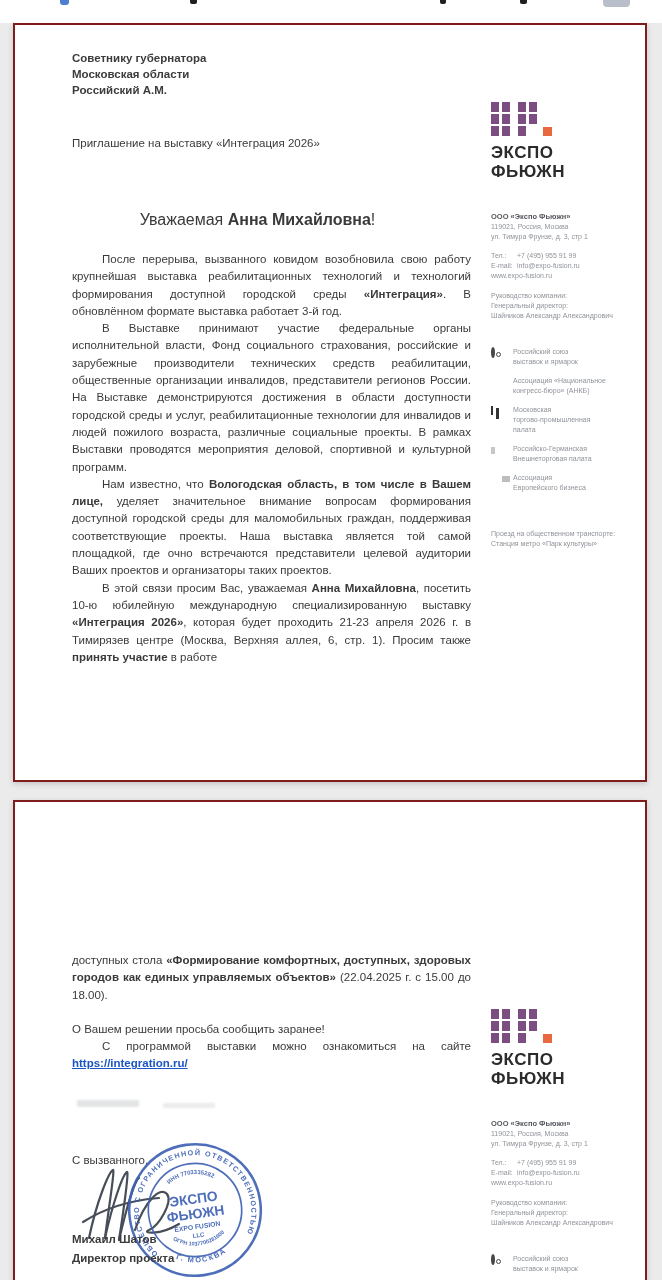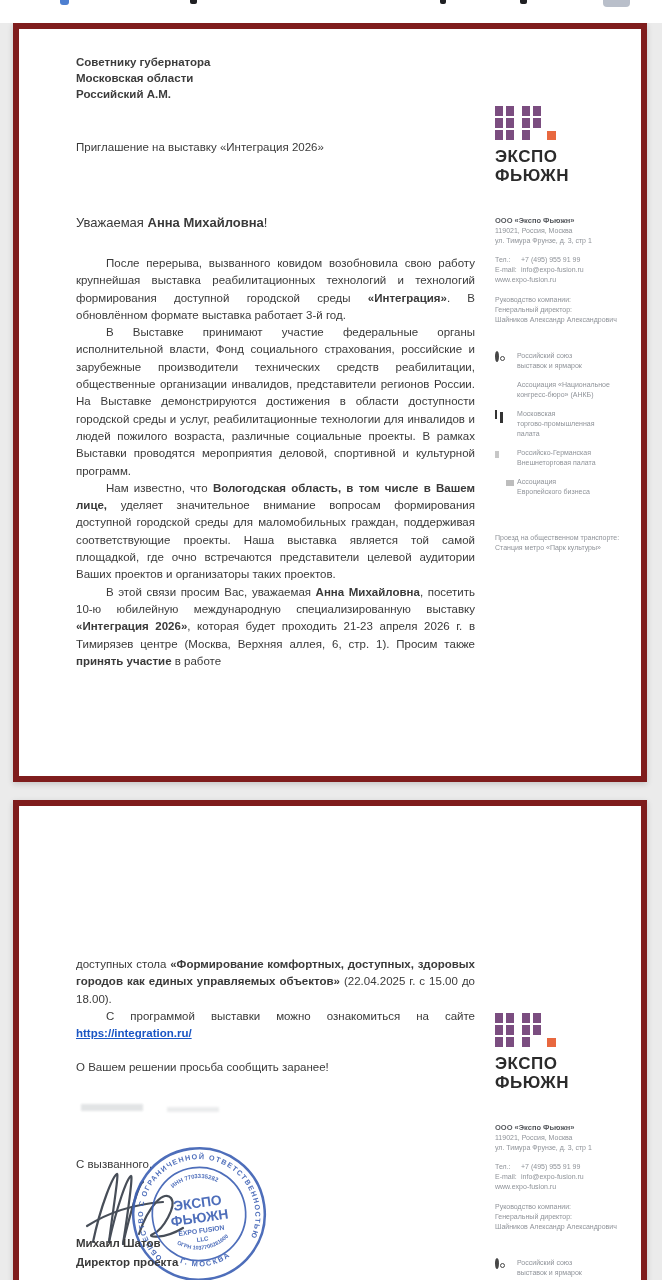--- a/index.html
+++ b/index.html
@@ -13,29 +13,29 @@
   .topstrip{position:absolute;left:0;top:0;width:662px;height:23px;background:#ffffff;z-index:5;}
   .frag{position:absolute;top:0;}
   .frag-blue{left:60px;width:9px;height:5px;background:#4d7fd0;border-radius:0 0 3px 3px;}
   .frag-dark1{left:190px;width:7px;height:4px;background:#1f2023;border-radius:0 0 2px 2px;}
   .frag-dark2{left:440px;width:6px;height:4px;background:#1f2023;border-radius:0 0 2px 2px;}
   .frag-dark3{left:520px;width:7px;height:4px;background:#1f2023;border-radius:0 0 2px 2px;}
   .frag-gray{left:603px;width:27px;height:7px;background:#b9bfca;border-radius:0 0 4px 4px;}
 
   .page{
     position:absolute;left:13px;width:634px;background:#ffffff;
-    border:6px solid #7f1d1d;box-shadow:0 2px 6px rgba(0,0,0,.16);
+    border:2px solid #7f1d1d;box-shadow:0 2px 6px rgba(0,0,0,.16);
     box-sizing:border-box;overflow:hidden;
   }
   #page1{top:23px;height:759px;}
   #page2{top:800px;height:522px;}
 
   .addressee{position:absolute;left:57px;top:25px;font-size:11.5px;line-height:16px;font-weight:700;color:#3c3c3c;}
   .subject{position:absolute;left:57px;top:112px;font-size:11.5px;font-weight:400;color:#3a3a3a;}
-  .salutation{position:absolute;left:57px;top:186px;width:399px;font-size:13px;color:#3a3a3a;}
+  .salutation{position:absolute;left:43px;top:186px;width:399px;text-align:center;font-size:16px;color:#3a3a3a;}
 
   .bodytext{position:absolute;left:57px;width:399px;font-size:11.5px;line-height:17.3px;text-align:justify;color:#3a3a3a;}
   #page1 .bodytext{top:226px;}
   #page2 .bodytext{top:150px;}
   .bodytext p{margin:0;text-indent:30px;}
   .b{font-weight:700;}
   .lnk{color:#1a56c4;text-decoration:underline;font-weight:700;}
   .closing{position:absolute;left:57px;top:352px;font-size:11.5px;color:#3a3a3a;}
   .signer{position:absolute;left:57px;top:428px;font-size:11.5px;line-height:19px;font-weight:700;color:#3a3a3a;}
 
@@ -192,22 +192,22 @@
       <div>Проезд на общественном транспорте:</div>
       <div>Станция метро «Парк культуры»</div>
     </div>
   </div>
 </div>
 
 <div class="page" id="page2">
 
   <div class="bodytext">
     <p style="text-indent:0;"><span>доступных стола </span><span class="b">«Формирование комфортных, доступных, здоровых городов как единых управляемых объектов»</span><span> (22.04.2025 г. с 15.00 до 18.00).</span></p>
+    <p style="text-indent:0;margin-top:17px;"><span>О Вашем решении просьба сообщить заранее!</span></p>
     <p><span>С программой выставки можно ознакомиться на сайте </span><span class="lnk">https://integration.ru/</span></p>
-    <p style="text-indent:0;margin-top:17px;"><span>О Вашем решении просьба сообщить заранее!</span></p>
   </div>
 
   <div class="smudge smudge1"></div>
   <div class="smudge smudge2"></div>
 
   <div class="closing">С вызванного,</div>
 
   <div class="sig-wrap">
     <svg width="120" height="92" viewBox="0 0 120 92">
       <g fill="none" stroke="#343b47" stroke-width="2.2" stroke-linecap="round" opacity="0.9">

